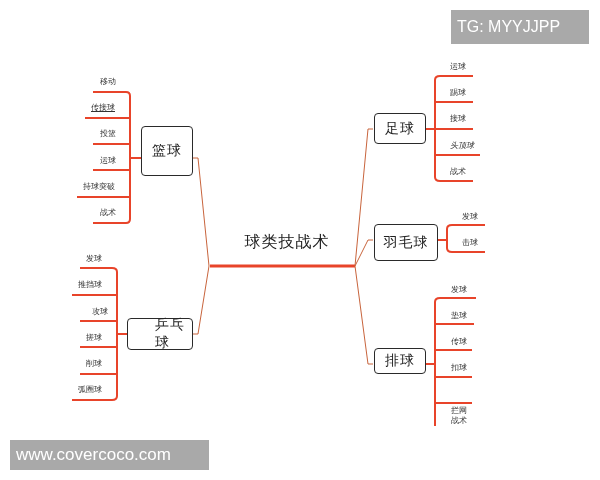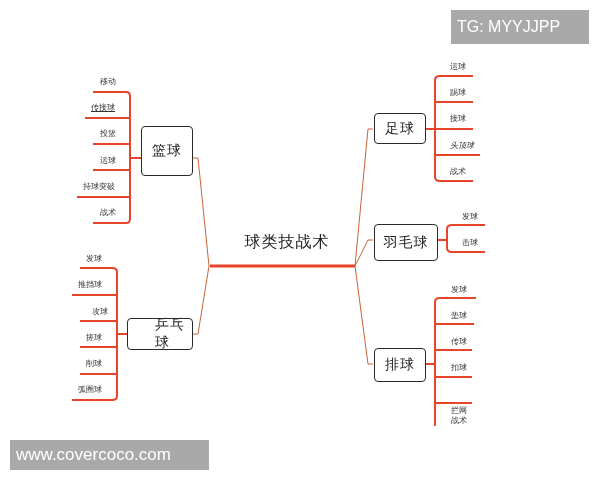--- a/index.html
+++ b/index.html
@@ -70,21 +70,21 @@
     <line x1="435" y1="403" x2="472" y2="403"></line>
   </g>
 </svg>
 
 <div class="root" style="left:232px; top:232px; width:110px;">球类技战术</div>
 
 <div class="node" style="left:141px; top:126px; width:52px; height:50px;">篮球</div>
 <div class="node" style="left:127px; top:318px; width:66px; height:32px;padding-left:27px;">乒乓球</div>
 <div class="node" style="left:374px; top:113px; width:52px; height:31px;">足球</div>
 <div class="node" style="left:374px; top:224px; width:64px; height:37px;">羽毛球</div>
-<div class="node" style="left:374px; top:348px; width:52px; height:34px;">排球</div>
+<div class="node" style="left:374px; top:348px; width:52px; height:26px;">排球</div>
 
 <div class="leaf" style="left:100px; top:76px;">移动</div>
 <div class="leaf" style="left:91px; top:102px;text-decoration:underline;">传接球</div>
 <div class="leaf" style="left:100px; top:128px;">投篮</div>
 <div class="leaf" style="left:100px; top:155px;">运球</div>
 <div class="leaf" style="left:83px; top:181px;">持球突破</div>
 <div class="leaf" style="left:100px; top:207px;">战术</div>
 
 <div class="leaf" style="left:86px; top:253px;">发球</div>
 <div class="leaf" style="left:78px; top:279px;">推挡球</div>

